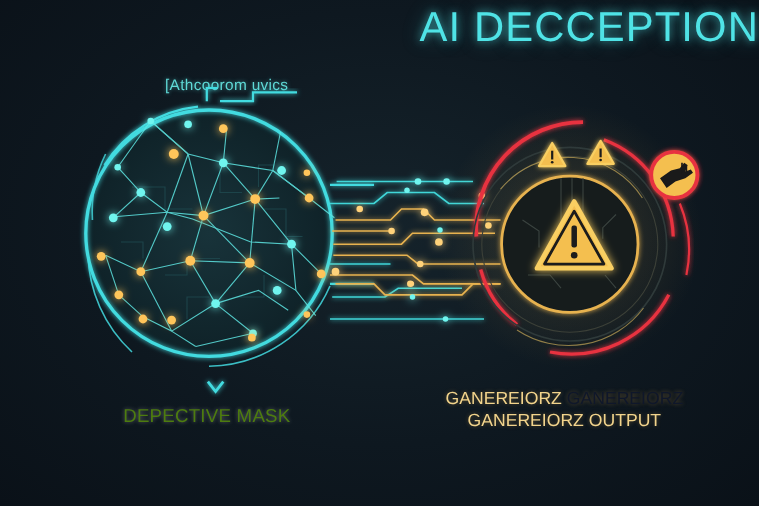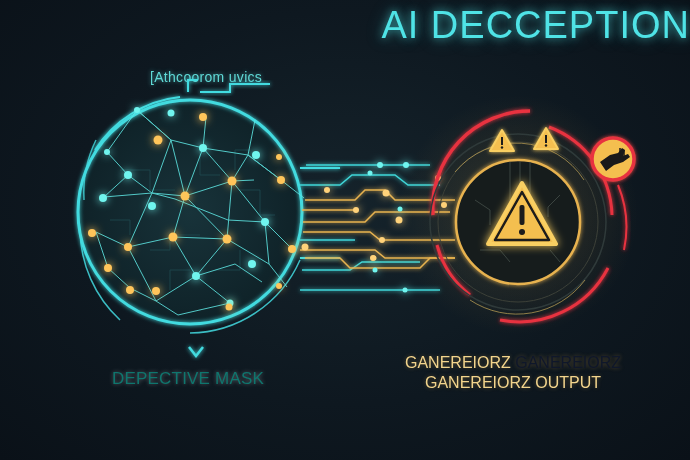--- a/index.html
+++ b/index.html
@@ -16,21 +16,21 @@
     font-weight: normal;
   }
   .sublabel {
     position: absolute; left: 150px; top: 69px;
     font-size: 14px; color: #5fd9d6; letter-spacing: 0.3px;
     text-shadow: 0 0 4px rgba(95,217,214,0.6);
   }
   svg.art { position: absolute; left: 0; top: 0; }
   .label-left {
     position: absolute; left: 112px; top: 369px;
-    font-size: 17px; color: #0f766e; letter-spacing: 0.2px;
+    font-size: 17px; color: #4d7c0f; letter-spacing: 0.2px;
     text-shadow: 0 0 4px rgba(255,255,255,0.35);
     text-align: right;
   }
   .label-right {
     position: absolute; left: 405px; top: 353px;
     font-size: 16px; line-height: 20px; color: #f2d48c;
     text-shadow: 0 0 4px rgba(242,180,80,0.35);
   }
   .label-right .l1 { display: block; }
   .label-right .l2 { display: block; padding-left: 20px; }

